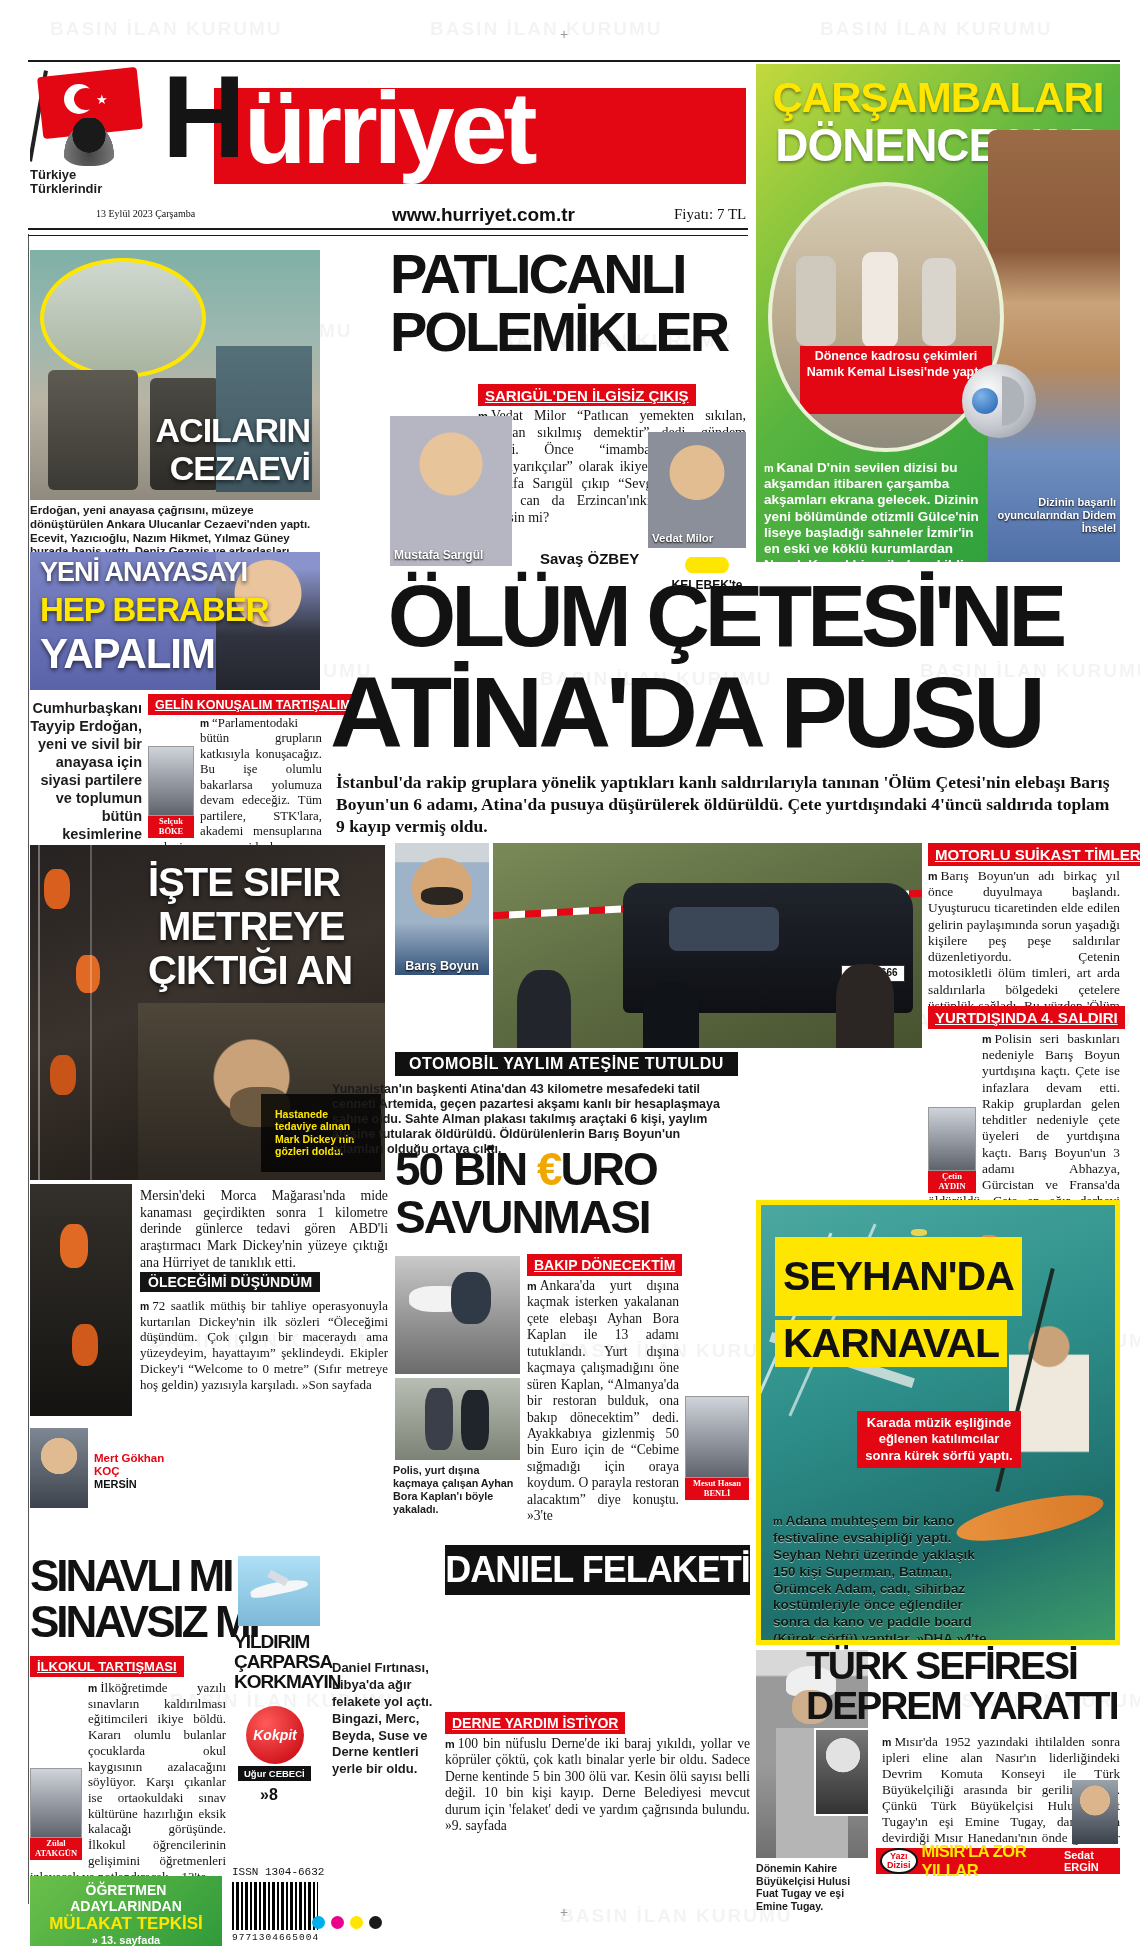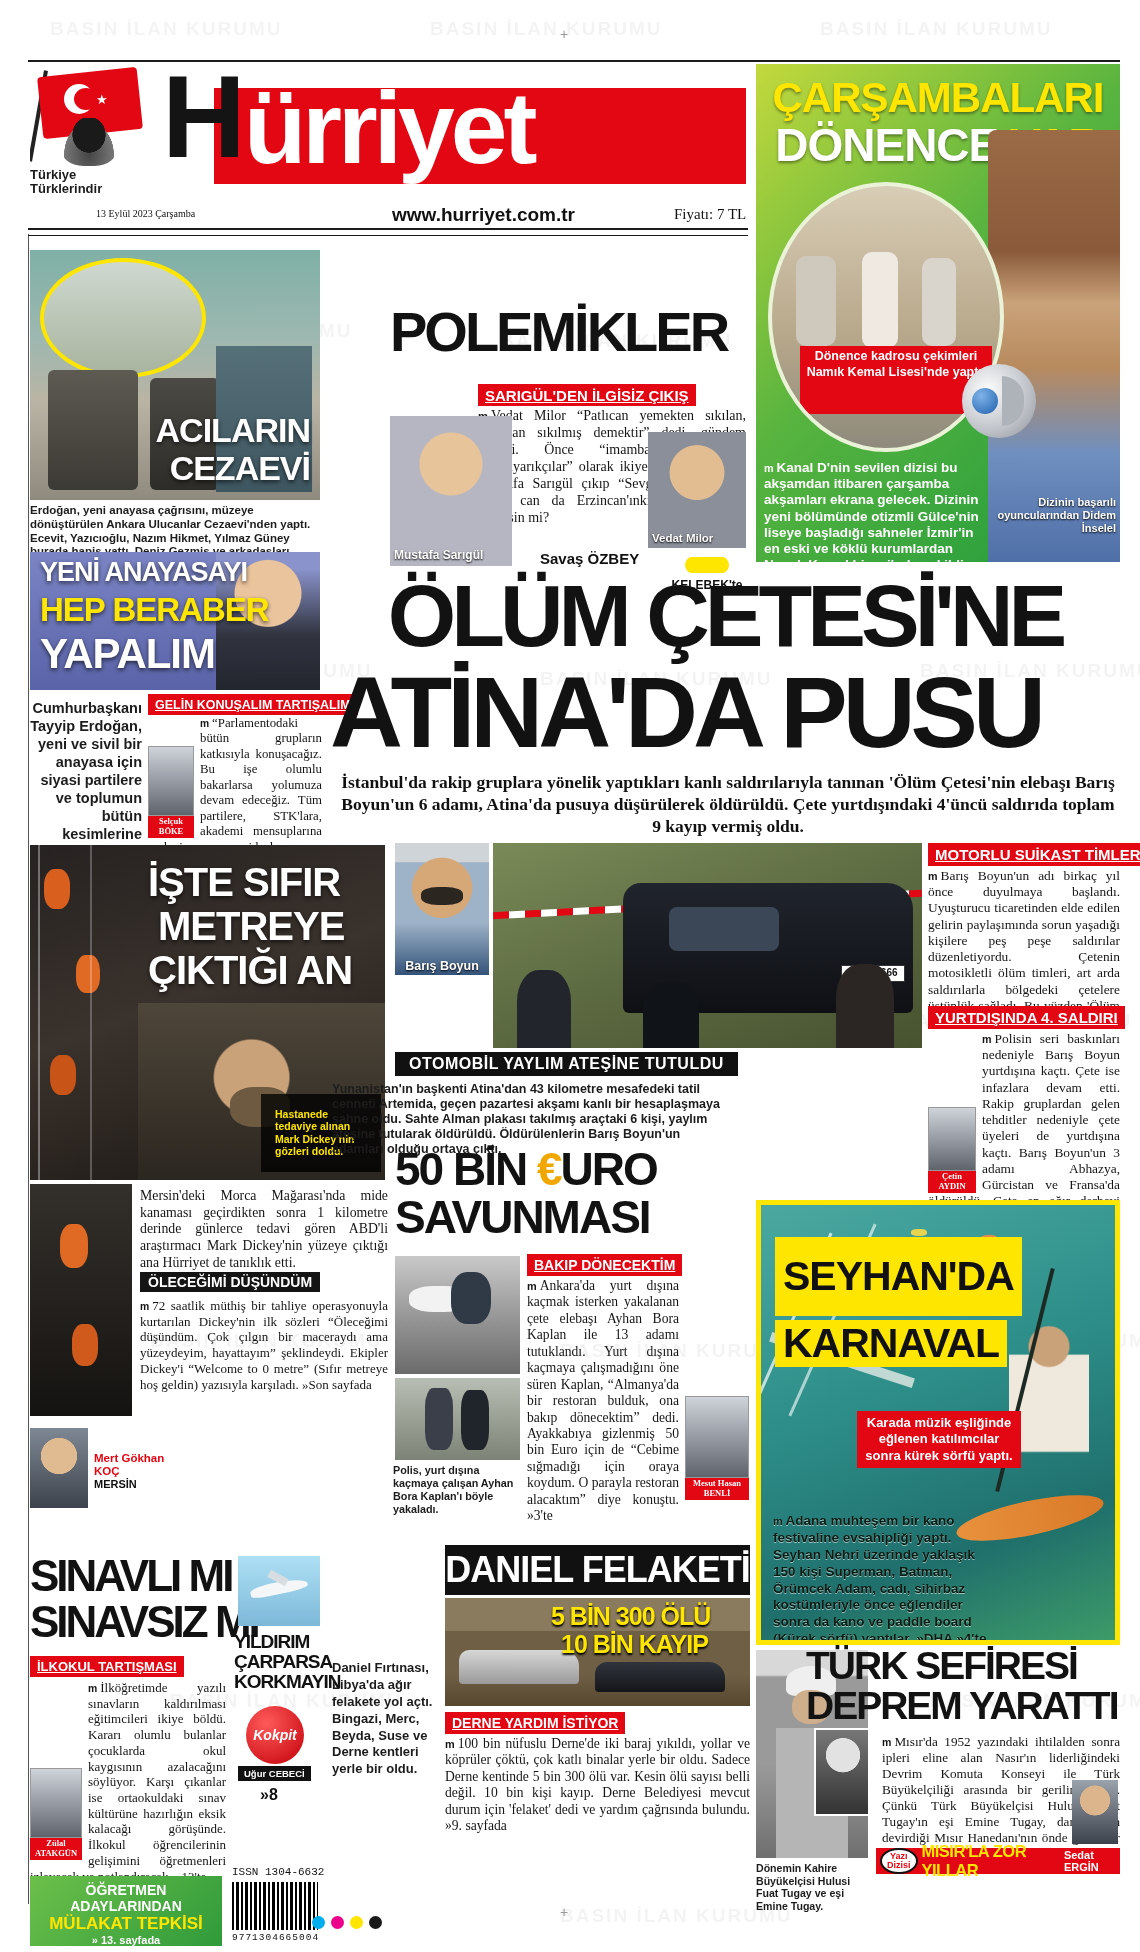--- a/index.html
+++ b/index.html
@@ -101,20 +101,21 @@
     <div class="ph" style="left:206px;top:300px;width:74px;height:74px;border-radius:50%;background:radial-gradient(circle at 35% 35%,#fdfdfd,#bfc3c9 60%,#8c9097)">
       <div style="position:absolute;left:10px;top:24px;width:26px;height:26px;border-radius:50%;background:radial-gradient(circle at 35% 30%,#7fb4e8,#1f5fae)"></div>
       <div style="position:absolute;left:40px;top:12px;width:22px;height:50px;border-radius:0 22px 22px 0;background:#aeb2b9"></div>
     </div>
     <div class="s" style="left:8px;top:396px;width:222px;color:#fff;font-weight:700;font-size:13.5px;line-height:1.2;text-align:left">
       <span class="bul">m</span><span>Kanal D'nin sevilen dizisi bu akşamdan itibaren çarşamba akşamları ekrana gelecek. Dizinin yeni bölümünde otizmli Gülce'nin liseye başladığı sahneler İzmir'in en eski ve köklü kurumlardan Namık Kemal Lisesi'nde çekildi. Bu liseyi büyük önder Atatürk de 1925'te ziyaret etmişti.</span>
     </div>
     <div class="s" style="left:236px;top:432px;width:124px;color:#fff;font-weight:700;font-size:11px;line-height:1.2;text-align:right;text-shadow:0 1px 2px #000">Dizinin başarılı oyuncularından Didem İnselel</div>
   </div>
 
+  <div class="s hl" style="left:390px;top:248px;font-size:56px">PATLICANLI</div>
   <div class="s hl" style="left:390px;top:306px;font-size:56px">POLEMİKLER</div>
   <div class="rl" style="left:478px;top:384px;height:20px;font-size:15px">SARIGÜL'DEN İLGİSİZ ÇIKIŞ</div>
   <div class="s bt" style="left:478px;top:408px;width:268px;height:140px;font-size:14px">
     <span class="bul">m</span><span>Vedat Milor “Patlıcan yemekten sıkılan, hayattan sıkılmış demektir” dedi, gündem değişti. Önce “imambayıldıcılar” ve “karnıyarıkçılar” olarak ikiye bölündü. Bir de Mustafa Sarıgül çıkıp “Sevgili Vedat, senin canın can da Erzincan'ınki patlıcan mı?” demesin mi?</span>
   </div>
   <div class="ph" style="left:390px;top:416px;width:122px;height:150px;background:radial-gradient(circle at 50% 32%,#e8c49a 0 26%,#b6b6c2 27%),linear-gradient(180deg,#9aa0ae,#5d6270)">
     <div style="position:absolute;left:4px;bottom:4px;color:#fff;font-weight:700;font-size:12px;text-shadow:0 1px 2px #000">Mustafa Sarıgül</div>
   </div>
   <div class="ph" style="left:648px;top:432px;width:98px;height:116px;background:radial-gradient(circle at 50% 35%,#e3bd92 0 30%,#8b8f99 31%),linear-gradient(180deg,#8b8f99,#4c505a)">
     <div style="position:absolute;left:4px;bottom:4px;color:#fff;font-weight:700;font-size:11.5px;text-shadow:0 1px 2px #000">Vedat Milor</div>
@@ -148,21 +149,21 @@
   <div class="s bt" style="left:148px;top:716px;width:174px;height:128px;font-size:12.8px">
     <span class="mini" style="width:46px;height:92px;margin:30px 6px 0 0">
       <span class="mp"></span>
       <span class="mn"><span>Selçuk</span><br><span>BÖKE</span></span>
     </span>
     <span class="bul">m</span><span>“Parlamentodaki bütün grupların katkısıyla konuşacağız. Bu işe olumlu bakarlarsa yolumuza devam edeceğiz. Tüm partilere, STK'lara, akademi mensuplarına sesleniyorum; en ideal anayasa metnini bulmak için gelip konuşalım, tartışalım, müzakere edelim. Bu süreçte kaçmayalım. Hiç kimsenin rahatsız olmasına gerek yoktur.” »11'de</span>
   </div>
 
   <div class="s hl" style="left:330px;top:576px;width:790px;text-align:center;font-size:88px;letter-spacing:-5px">ÖLÜM ÇETESİ'NE</div>
   <div class="s hl" style="left:330px;top:666px;width:790px;text-align:left;font-size:101px;letter-spacing:-5px">ATİNA'DA PUSU</div>
-  <div class="s" style="left:336px;top:772px;width:784px;font-family:'Liberation Serif',serif;font-weight:700;font-size:17.5px;line-height:1.25;text-align:center">İstanbul'da rakip gruplara yönelik yaptıkları kanlı saldırılarıyla tanınan 'Ölüm Çetesi'nin elebaşı Barış Boyun'un 6 adamı, Atina'da pusuya düşürülerek öldürüldü. Çete yurtdışındaki 4'üncü saldırıda toplam 9 kayıp vermiş oldu.</div>
+  <div class="s" style="left:336px;top:772px;width:784px;font-family:'Liberation Serif',serif;font-weight:700;font-size:17.5px;line-height:1.25;text-align:left">İstanbul'da rakip gruplara yönelik yaptıkları kanlı saldırılarıyla tanınan 'Ölüm Çetesi'nin elebaşı Barış Boyun'un 6 adamı, Atina'da pusuya düşürülerek öldürüldü. Çete yurtdışındaki 4'üncü saldırıda toplam 9 kayıp vermiş oldu.</div>
 
   <div class="ph" style="left:30px;top:845px;width:355px;height:335px;background:linear-gradient(160deg,#262221,#3a322c 45%,#191512)">
     <div style="position:absolute;left:14px;top:24px;width:26px;height:40px;background:#d95f1e;border-radius:40%"></div>
     <div style="position:absolute;left:46px;top:110px;width:24px;height:38px;background:#e06a24;border-radius:40%"></div>
     <div style="position:absolute;left:20px;top:210px;width:26px;height:40px;background:#c95418;border-radius:40%"></div>
     <div style="position:absolute;left:8px;top:0;width:2px;height:335px;background:rgba(255,255,255,.35)"></div>
     <div style="position:absolute;left:60px;top:0;width:2px;height:335px;background:rgba(255,255,255,.25)"></div>
     <div class="whl" style="position:absolute;left:118px;top:18px;font-size:40px">İŞTE SIFIR</div>
     <div class="whl" style="position:absolute;left:128px;top:62px;font-size:40px">METREYE</div>
     <div class="whl" style="position:absolute;left:118px;top:106px;font-size:40px">ÇIKTIĞI AN</div>
@@ -293,26 +294,20 @@
   </div>
 
   <div class="s" style="left:232px;top:1866px;font-family:'Liberation Mono',monospace;font-size:11px">ISSN 1304-6632</div>
   <div class="s" style="left:232px;top:1882px;width:86px;height:48px;background:repeating-linear-gradient(90deg,#000 0 2px,#fff 2px 4px,#000 4px 7px,#fff 7px 9px)"></div>
   <div class="s" style="left:232px;top:1932px;font-family:'Liberation Mono',monospace;font-size:9.5px;letter-spacing:1px">9771304665004</div>
 
   <div class="s cap" style="left:332px;top:1660px;width:106px;font-size:13px;line-height:1.3">Daniel Fırtınası, Libya'da ağır felakete yol açtı. Bingazi, Merc, Beyda, Suse ve Derne kentleri yerle bir oldu.</div>
   <div class="s" style="left:445px;top:1545px;width:305px;height:50px;background:#111;display:flex;align-items:center;justify-content:center">
     <span class="barlbl" style="font-size:36px;letter-spacing:-1px">DANIEL FELAKETİ</span>
   </div>
-  <div class="ph" style="left:445px;top:1598px;width:305px;height:108px;background:linear-gradient(180deg,#8a7a5e 0 30%,#6e5f45 31% 70%,#57472f)">
-    <div style="position:absolute;left:14px;top:52px;width:120px;height:34px;background:linear-gradient(180deg,#d7d7d7,#9a9a9a);border-radius:10px 16px 4px 4px"></div>
-    <div style="position:absolute;left:150px;top:64px;width:130px;height:30px;background:linear-gradient(180deg,#30343c,#14161a);border-radius:12px 16px 4px 4px"></div>
-    <div style="position:absolute;left:106px;top:4px;color:#ffe600;font-weight:800;font-size:25px;letter-spacing:-1px;text-shadow:0 2px 2px #000">5 BİN 300 ÖLÜ</div>
-    <div style="position:absolute;left:116px;top:32px;color:#ffe600;font-weight:800;font-size:25px;letter-spacing:-1px;text-shadow:0 2px 2px #000">10 BİN KAYIP</div>
-  </div>
   <div class="rl" style="left:445px;top:1712px;height:20px;font-size:14px">DERNE YARDIM İSTİYOR</div>
   <div class="s bt" style="left:445px;top:1736px;width:305px;height:150px;font-size:13.6px">
     <span class="bul">m</span><span>100 bin nüfuslu Derne'de iki baraj yıkıldı, yollar ve köprüler çöktü, çok katlı binalar yerle bir oldu. Sadece Derne kentinde 5 bin 300 ölü var. Kesin ölü sayısı belli değil. 10 bin kişi kayıp. Derne Belediyesi mevcut durum için 'felaket' dedi ve yardım çağrısında bulundu. »9. sayfada</span>
   </div>
 
   <div class="ph" style="left:756px;top:1650px;width:112px;height:208px;background:linear-gradient(180deg,#d8d8d8 0 12%,#9a9a9a 13% 55%,#6f6f6f)">
     <div style="position:absolute;left:30px;top:16px;width:50px;height:30px;background:#efefef;border-radius:50% 50% 20% 20%"></div>
     <div style="position:absolute;left:36px;top:40px;width:38px;height:34px;background:#cfae8c;border-radius:45%"></div>
     <div style="position:absolute;left:20px;top:78px;width:72px;height:130px;background:#b5b5b5"></div>
     <div class="ph" style="left:58px;top:78px;width:54px;height:84px;border:2px solid #fff;background:radial-gradient(circle at 50% 30%,#e2e2e2 0 26%,transparent 27%),linear-gradient(180deg,#777,#333)"></div>

